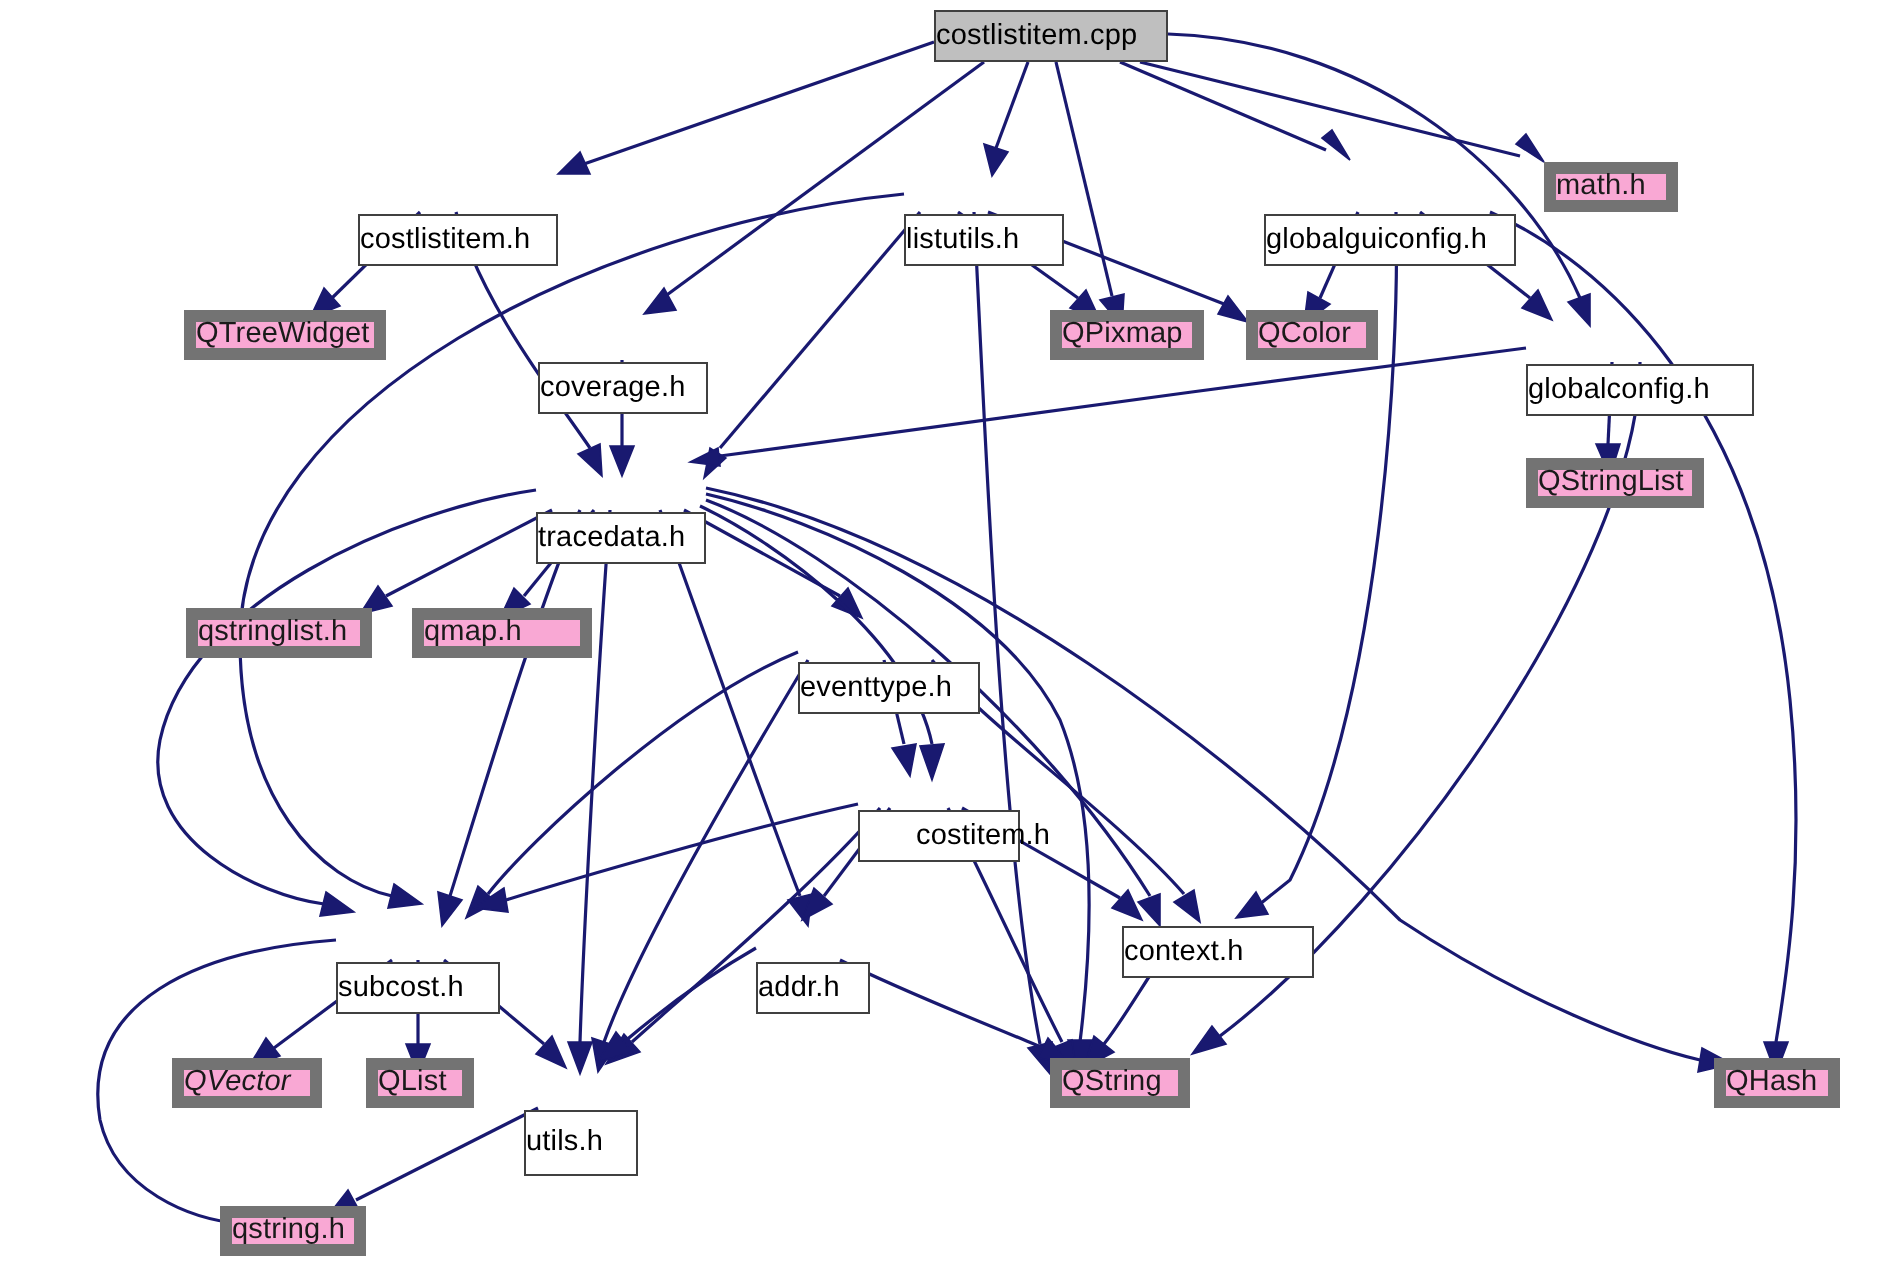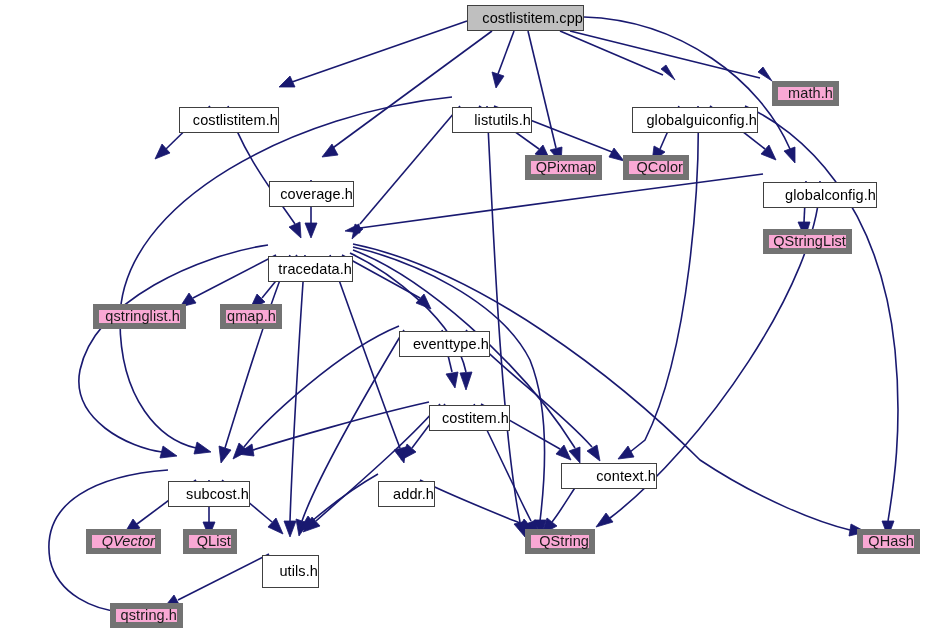--- a/index.html
+++ b/index.html
@@ -34,21 +34,21 @@
   .edge-arrow {
     fill: #191970;
     stroke: #191970;
     stroke-width: 0.8;
   }
   .node {
     position: absolute;
     box-sizing: border-box;
     display: flex;
     align-items: center;
-    justify-content: flex-end;
+    justify-content: flex-start;
     font-size: 14.5px;
     line-height: 1;
     color: #000000;
     white-space: nowrap;
     letter-spacing: 0.1px;
   }
   .node-internal {
     border: 1.4px solid #404040;
     background: #ffffff;
     margin-top: 27px;
@@ -240,20 +240,23 @@
   </div>
 
   <div class="node node-internal" style="left:632px; top:80px; width:126px; height:26px;">
     <span class="node-label">globalguiconfig.h</span>
   </div>
 
   <div class="node node-external" style="left:772px; top:81px; width:67px; height:25px;">
     <span class="node-label">math.h</span>
   </div>
 
+  <div class="node node-external" style="left:92px; top:155px; width:101px; height:25px;">
+    <span class="node-label">QTreeWidget</span>
+  </div>
 
   <div class="node node-internal" style="left:269px; top:154px; width:85px; height:26px;">
     <span class="node-label">coverage.h</span>
   </div>
 
   <div class="node node-external" style="left:525px; top:155px; width:77px; height:25px;">
     <span class="node-label">QPixmap</span>
   </div>
 
   <div class="node node-external" style="left:623px; top:155px; width:66px; height:25px;">
@@ -269,21 +272,21 @@
   </div>
 
   <div class="node node-external" style="left:763px; top:229px; width:89px; height:25px;">
     <span class="node-label">QStringList</span>
   </div>
 
   <div class="node node-external" style="left:93px; top:304px; width:93px; height:25px;">
     <span class="node-label">qstringlist.h</span>
   </div>
 
-  <div class="node node-external" style="left:220px; top:304px; width:62px; height:25px;">
+  <div class="node node-external" style="left:206px; top:304px; width:90px; height:25px;">
     <span class="node-label">qmap.h</span>
   </div>
 
   <div class="node node-internal" style="left:399px; top:304px; width:91px; height:26px;">
     <span class="node-label">eventtype.h</span>
   </div>
 
   <div class="node node-internal" style="left:429px; top:378px; width:81px; height:26px;padding-left:28px;">
     <span class="node-label">costitem.h</span>
   </div>

